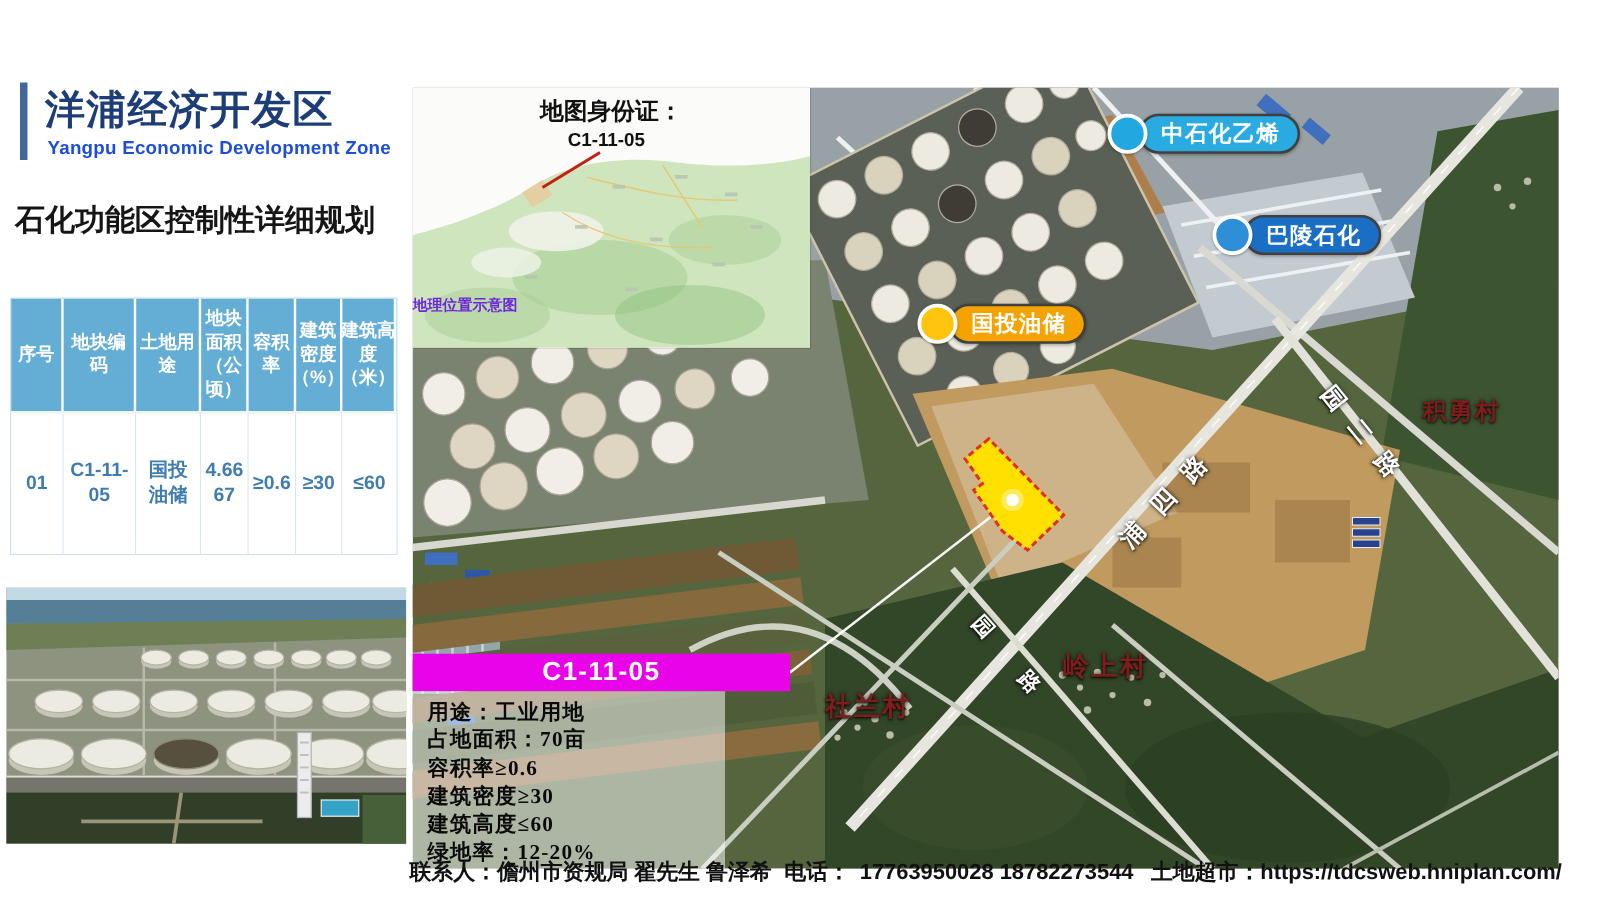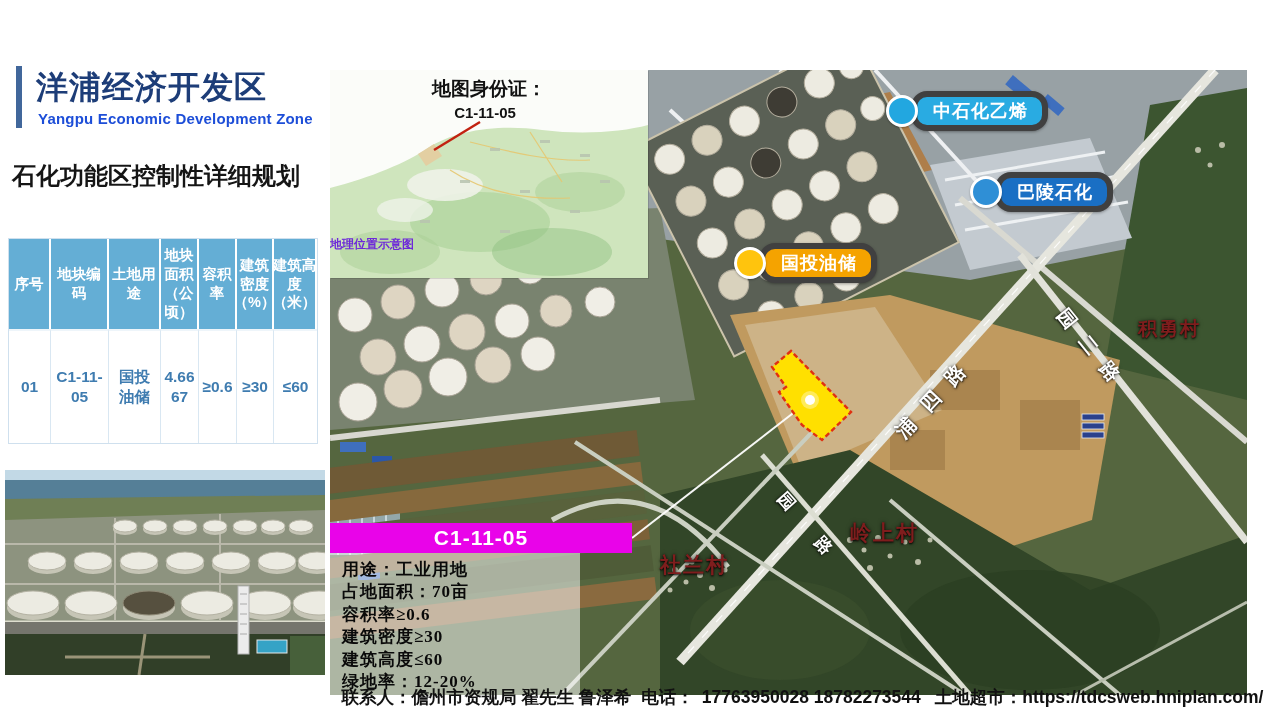--- a/index.html
+++ b/index.html
@@ -33,21 +33,21 @@
   .map svg.basemap{position:absolute;left:0;top:0;}
 
   .inset{left:0;top:0;width:318px;height:208px;background:#fbfcf9;box-shadow:1px 1px 0 rgba(0,0,0,.12);}
   .inset-title{left:0;top:6px;width:318px;text-align:center;font-size:19px;font-weight:bold;color:#111;}
   .inset-id{left:95px;top:34px;width:120px;text-align:center;font-size:15px;font-weight:bold;color:#111;}
   .inset-caption{left:0;top:166px;width:318px;text-align:left;font-size:12px;font-weight:bold;color:#6d28d9;}
 
   .pillwrap{display:flex;align-items:center;}
   .pill-circle{width:26px;height:26px;border-radius:50%;border:3px solid #fff;margin-right:-7px;z-index:2;
       box-shadow:0 1px 2px rgba(0,0,0,.3);}
-  .pill{height:26px;border:6px solid #404040;border-radius:16px;color:#fff;font-weight:bold;font-size:18px;
+  .pill{height:26px;border:2px solid #404040;border-radius:16px;color:#fff;font-weight:bold;font-size:18px;
       display:flex;align-items:center;padding:1px 14px 1px 16px;letter-spacing:1px;
       box-shadow:0 1px 3px rgba(0,0,0,.35);white-space:nowrap;}
   .pw-ethylene{left:556px;top:21px;}  .pw-ethylene .pill-circle{background:#22a7e0;}
   .pw-ethylene .pill{background:#29abe2;}
   .pw-baling{left:640px;top:102px;}   .pw-baling .pill-circle{background:#2f8fd6;}
   .pw-baling .pill{background:#1a6fc4;}
   .pw-guotou{left:404px;top:173px;}   .pw-guotou .pill-circle{background:#ffc40d;}
   .pw-guotou .pill{background:#f5a300;}
 
   .roadlabel{color:#fff;font-weight:bold;white-space:nowrap;
@@ -65,21 +65,21 @@
 
   .parcel-banner{left:0;top:453px;width:302px;height:30px;background:#e903e9;
       display:flex;align-items:center;justify-content:center;color:#fff;font-weight:bold;font-size:21px;letter-spacing:1px;}
   .parcel-info{left:0;top:483px;width:250px;height:142px;background:rgba(255,255,255,.52);
       padding:6px 0 0 12px;box-sizing:border-box;}
   .parcel-info div{font-family:"Liberation Serif","DejaVu Serif",serif;font-weight:bold;
       font-size:17px;line-height:22.4px;color:#0a0a0a;letter-spacing:1px;}
 
   
   .footer{left:330px;top:676px;width:917px;height:42px;display:flex;align-items:center;justify-content:center;
-      font-size:17.5px;font-weight:bold;color:#111;white-space:nowrap;margin-left:14px;}
+      font-size:17.5px;font-weight:bold;color:#111;white-space:nowrap;}
   .footer span{display:inline-block;}
   .f-contacts{margin-right:10px;}
   .f-phones{margin-left:8px;margin-right:14px;}
 </style>
 </head>
 <body>
 
 <div class="abs accent-bar"></div>
 <div class="abs title-cn">洋浦经济开发区</div>
 <div class="abs title-en">Yangpu Economic Development Zone</div>

